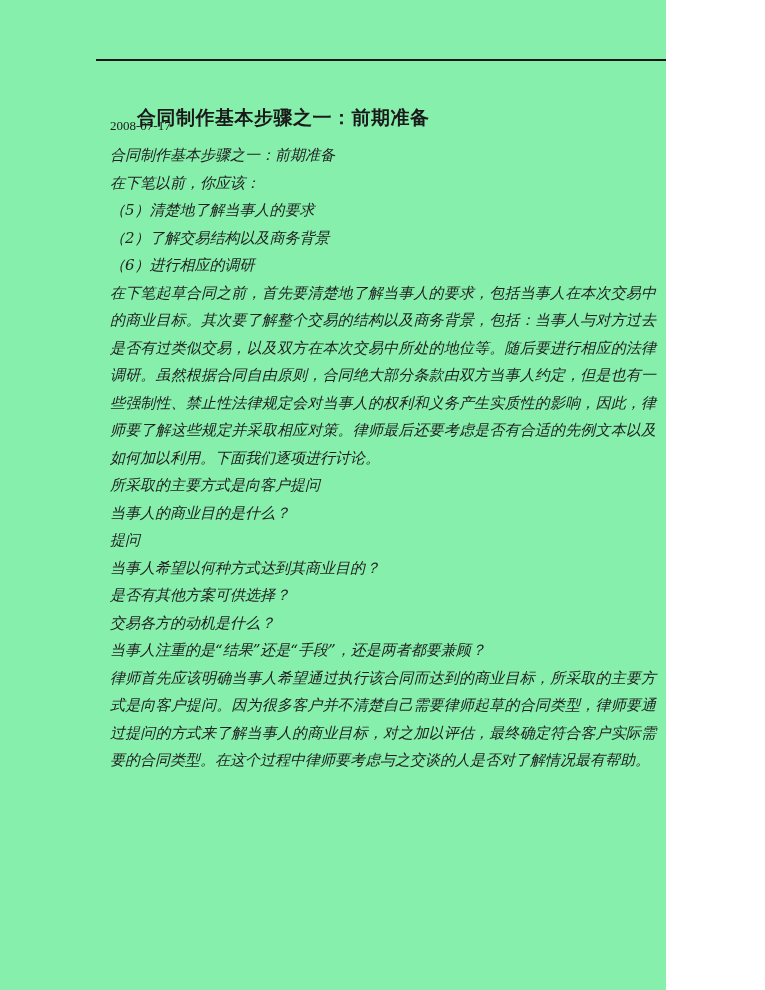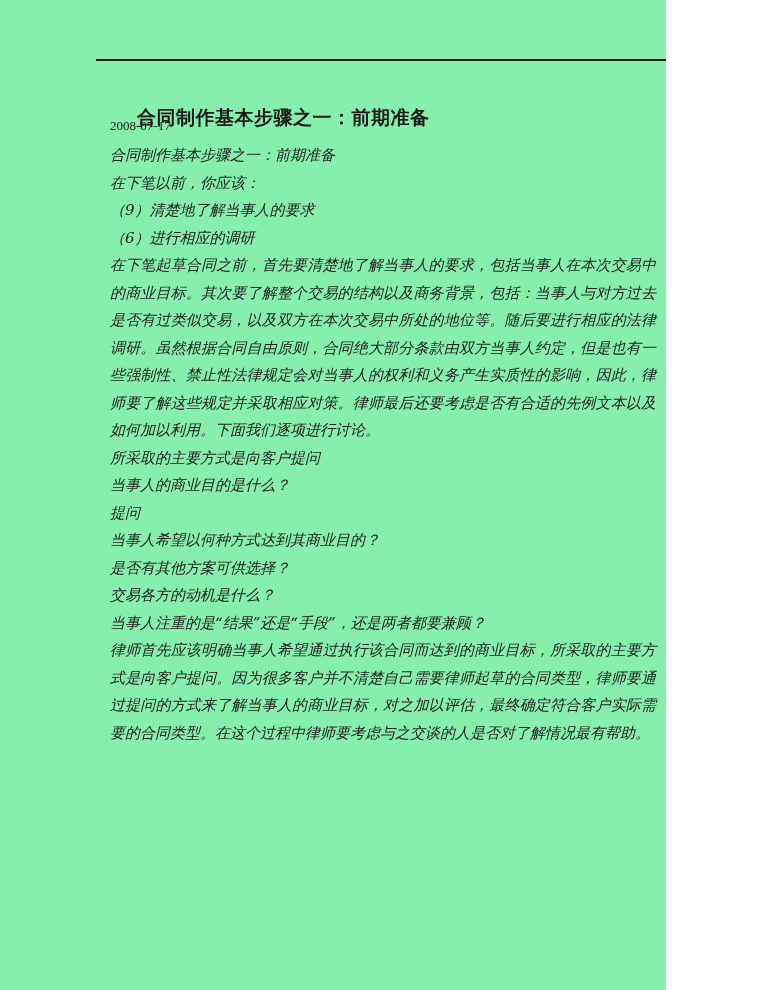--- a/index.html
+++ b/index.html
@@ -65,21 +65,22 @@
 </head>
 <body>
 
 <div class="page">
   <div class="top-rule"></div>
   <h1 class="doc-title">合同制作基本步骤之一：前期准备</h1>
   <div class="doc-date">2008-07-17</div>
   <div class="doc-body">
       <p class="line">合同制作基本步骤之一：前期准备</p>
       <p class="line">在下笔以前，你应该：</p>
-      <p class="line">（9）清楚地了解当事人的要求</p>
+      <p class="line">（5）清楚地了解当事人的要求</p>
+      <p class="line">（2）了解交易结构以及商务背景</p>
       <p class="line">（6）进行相应的调研</p>
       <p class="para">在下笔起草合同之前，首先要清楚地了解当事人的要求，包括当事人在本次交易中的商业目标。其次要了解整个交易的结构以及商务背景，包括：当事人与对方过去是否有过类似交易，以及双方在本次交易中所处的地位等。随后要进行相应的法律调研。虽然根据合同自由原则，合同绝大部分条款由双方当事人约定，但是也有一些强制性、禁止性法律规定会对当事人的权利和义务产生实质性的影响，因此，律师要了解这些规定并采取相应对策。律师最后还要考虑是否有合适的先例文本以及如何加以利用。下面我们逐项进行讨论。</p>
       <p class="line">所采取的主要方式是向客户提问</p>
       <p class="line">当事人的商业目的是什么？</p>
       <p class="line">提问</p>
       <p class="line">当事人希望以何种方式达到其商业目的？</p>
       <p class="line">是否有其他方案可供选择？</p>
       <p class="line">交易各方的动机是什么？</p>
       <p class="line">当事人注重的是“结果”还是“手段”，还是两者都要兼顾？</p>
       <p class="para">律师首先应该明确当事人希望通过执行该合同而达到的商业目标，所采取的主要方式是向客户提问。因为很多客户并不清楚自己需要律师起草的合同类型，律师要通过提问的方式来了解当事人的商业目标，对之加以评估，最终确定符合客户实际需要的合同类型。在这个过程中律师要考虑与之交谈的人是否对了解情况最有帮助。</p>

